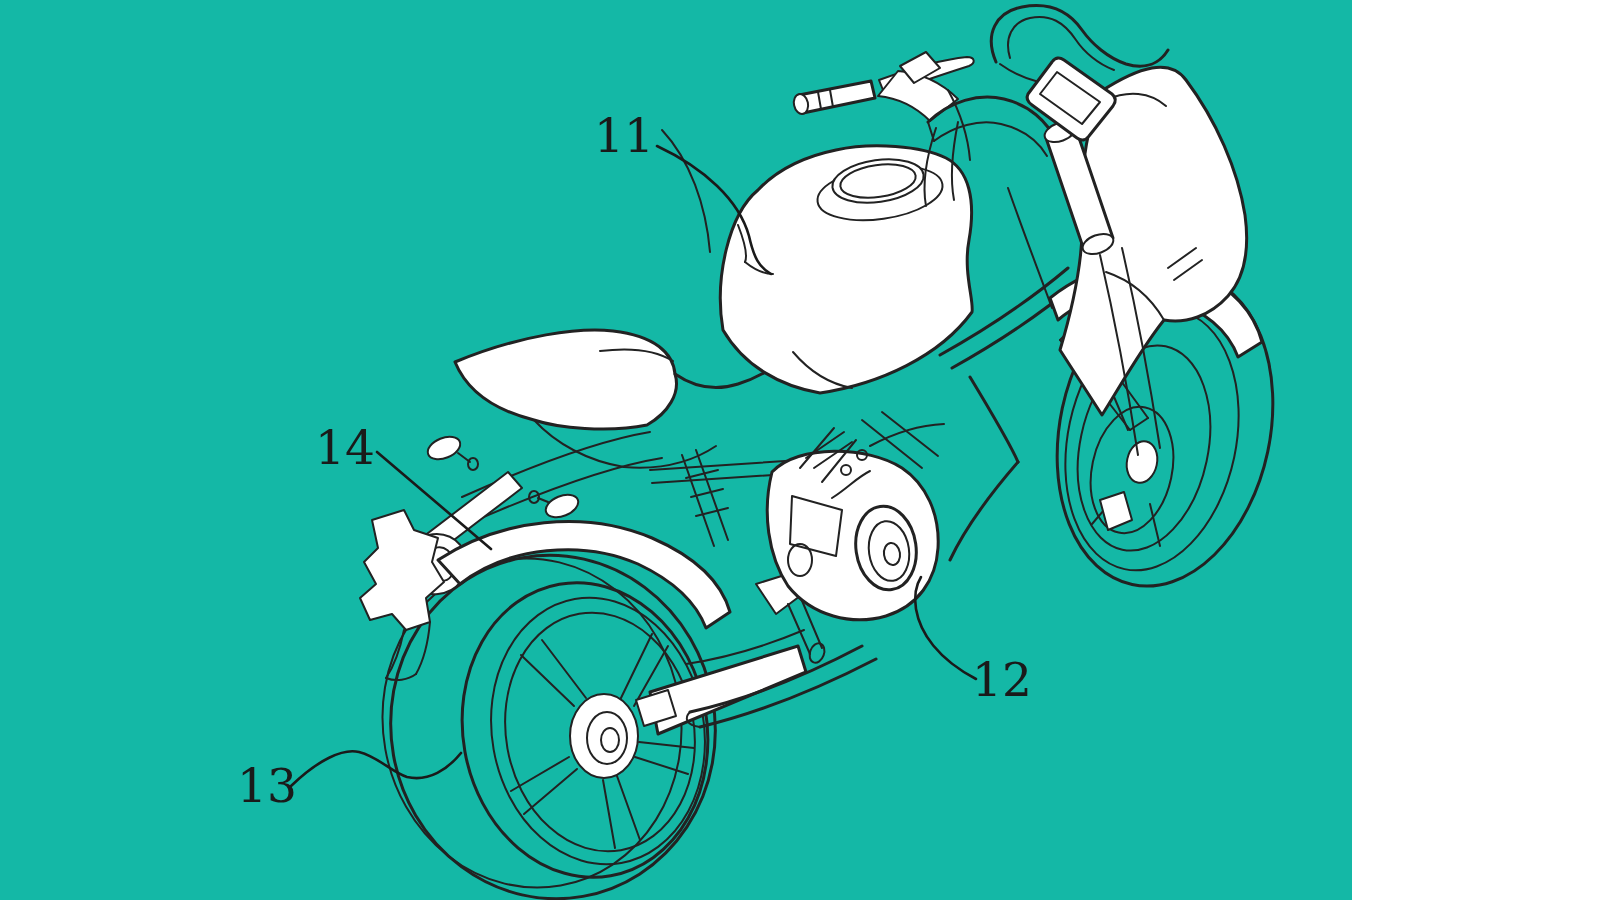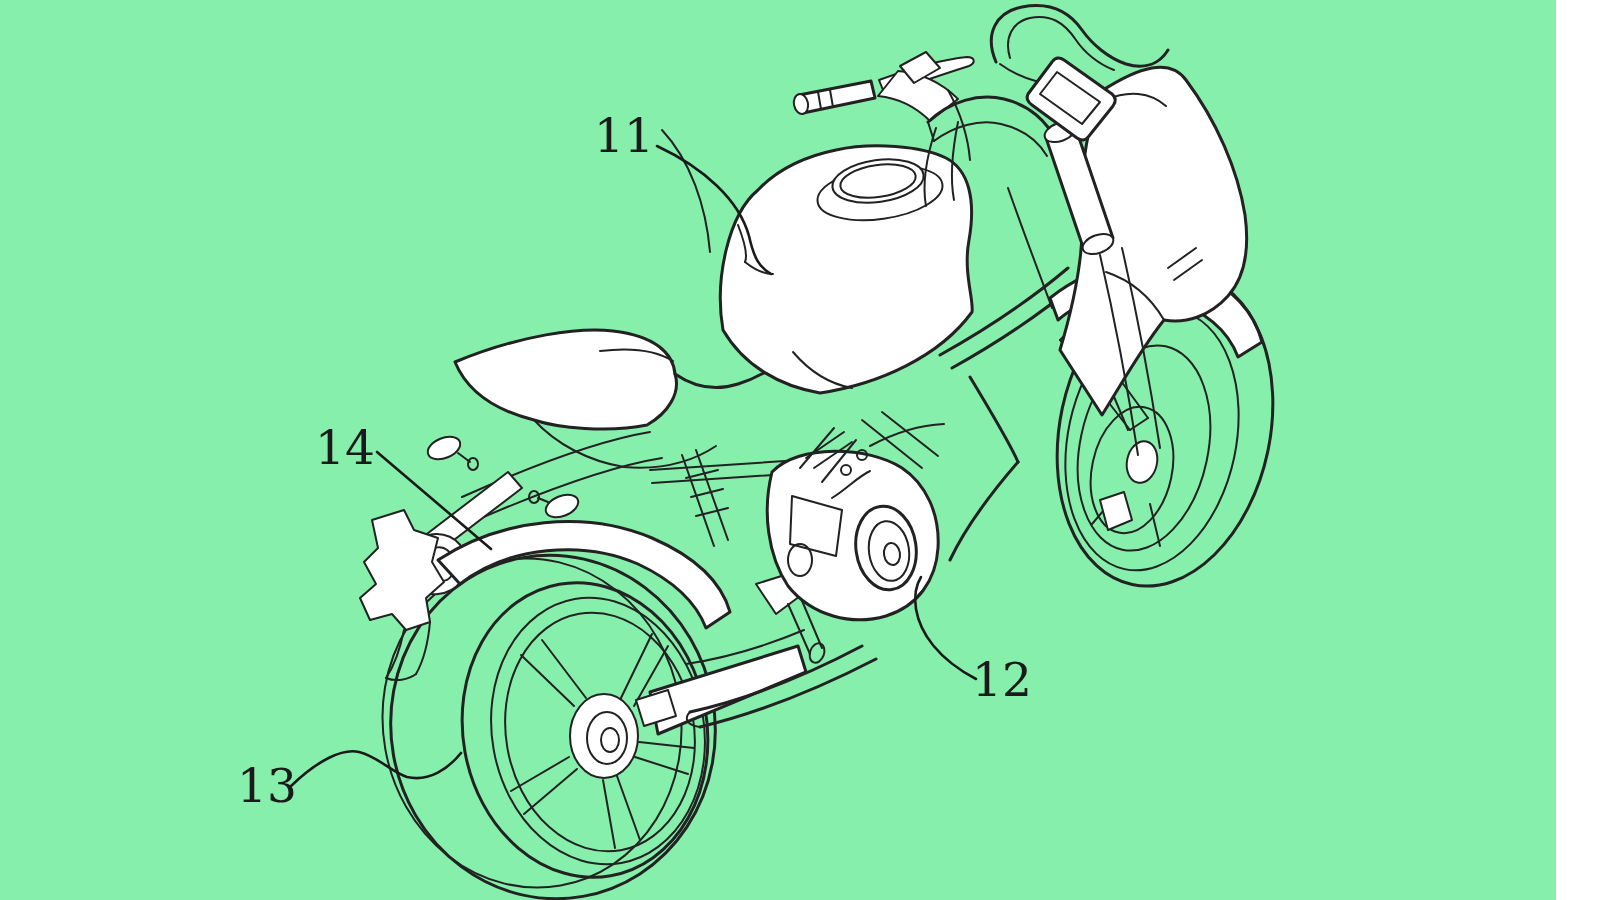--- a/index.html
+++ b/index.html
@@ -3,23 +3,23 @@
 <meta charset="utf-8">
 <style>
   html, body {
     margin: 0;
     padding: 0;
     background: #ffffff;
     font-family: "DejaVu Serif", "Liberation Serif", serif;
   }
   .stage {
     position: relative;
-    width: 1556px;
+    width: 1352px;
     height: 900px;
-    background: #86efac;
+    background: #14b8a6;
     overflow: hidden;
   }
   svg { display: block; }
 
   
   .ln {
     fill: none;
     stroke: #222222;
     stroke-width: 3;
     stroke-linecap: round;

